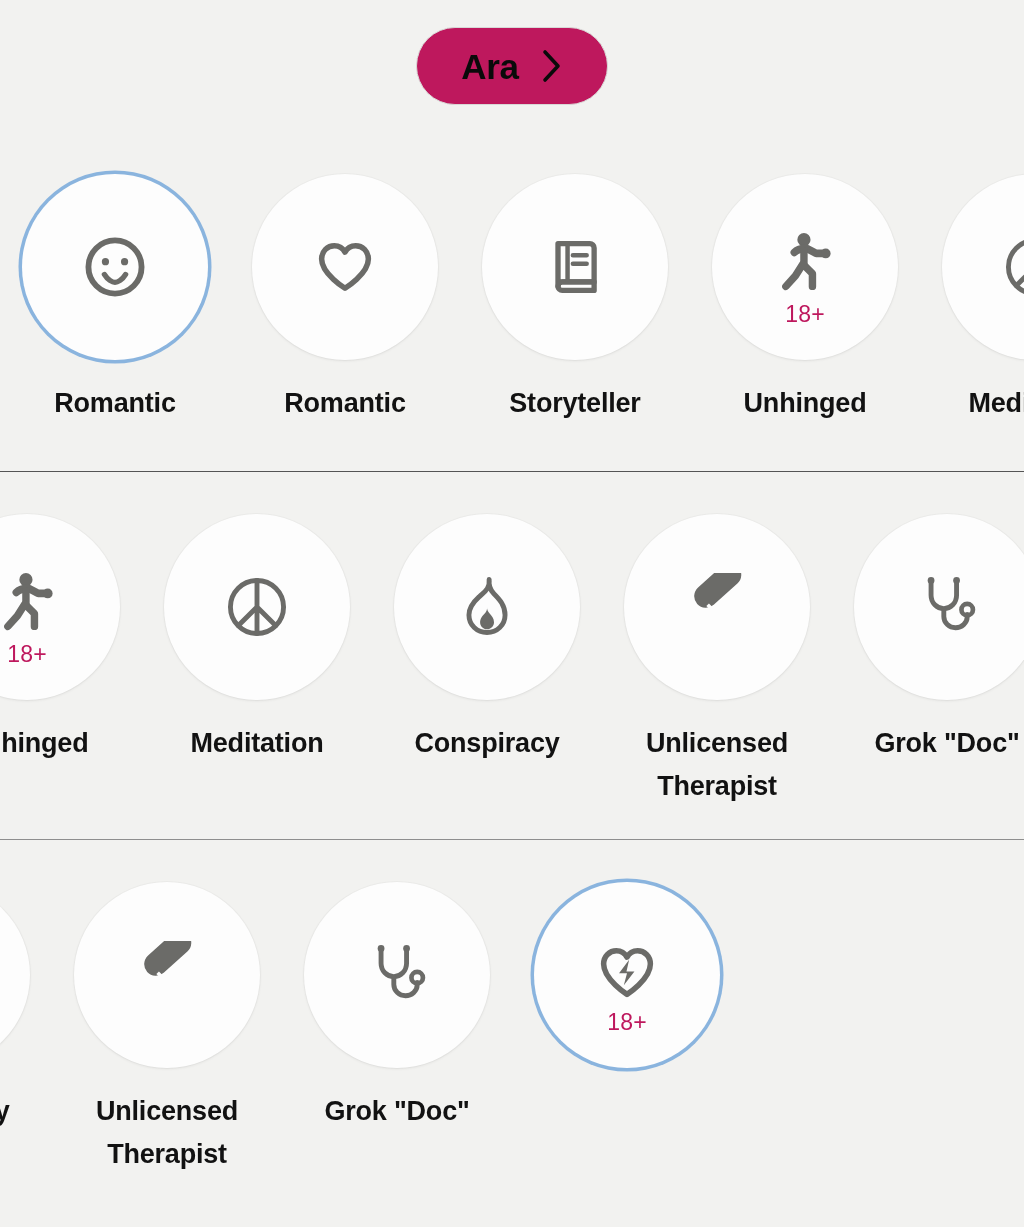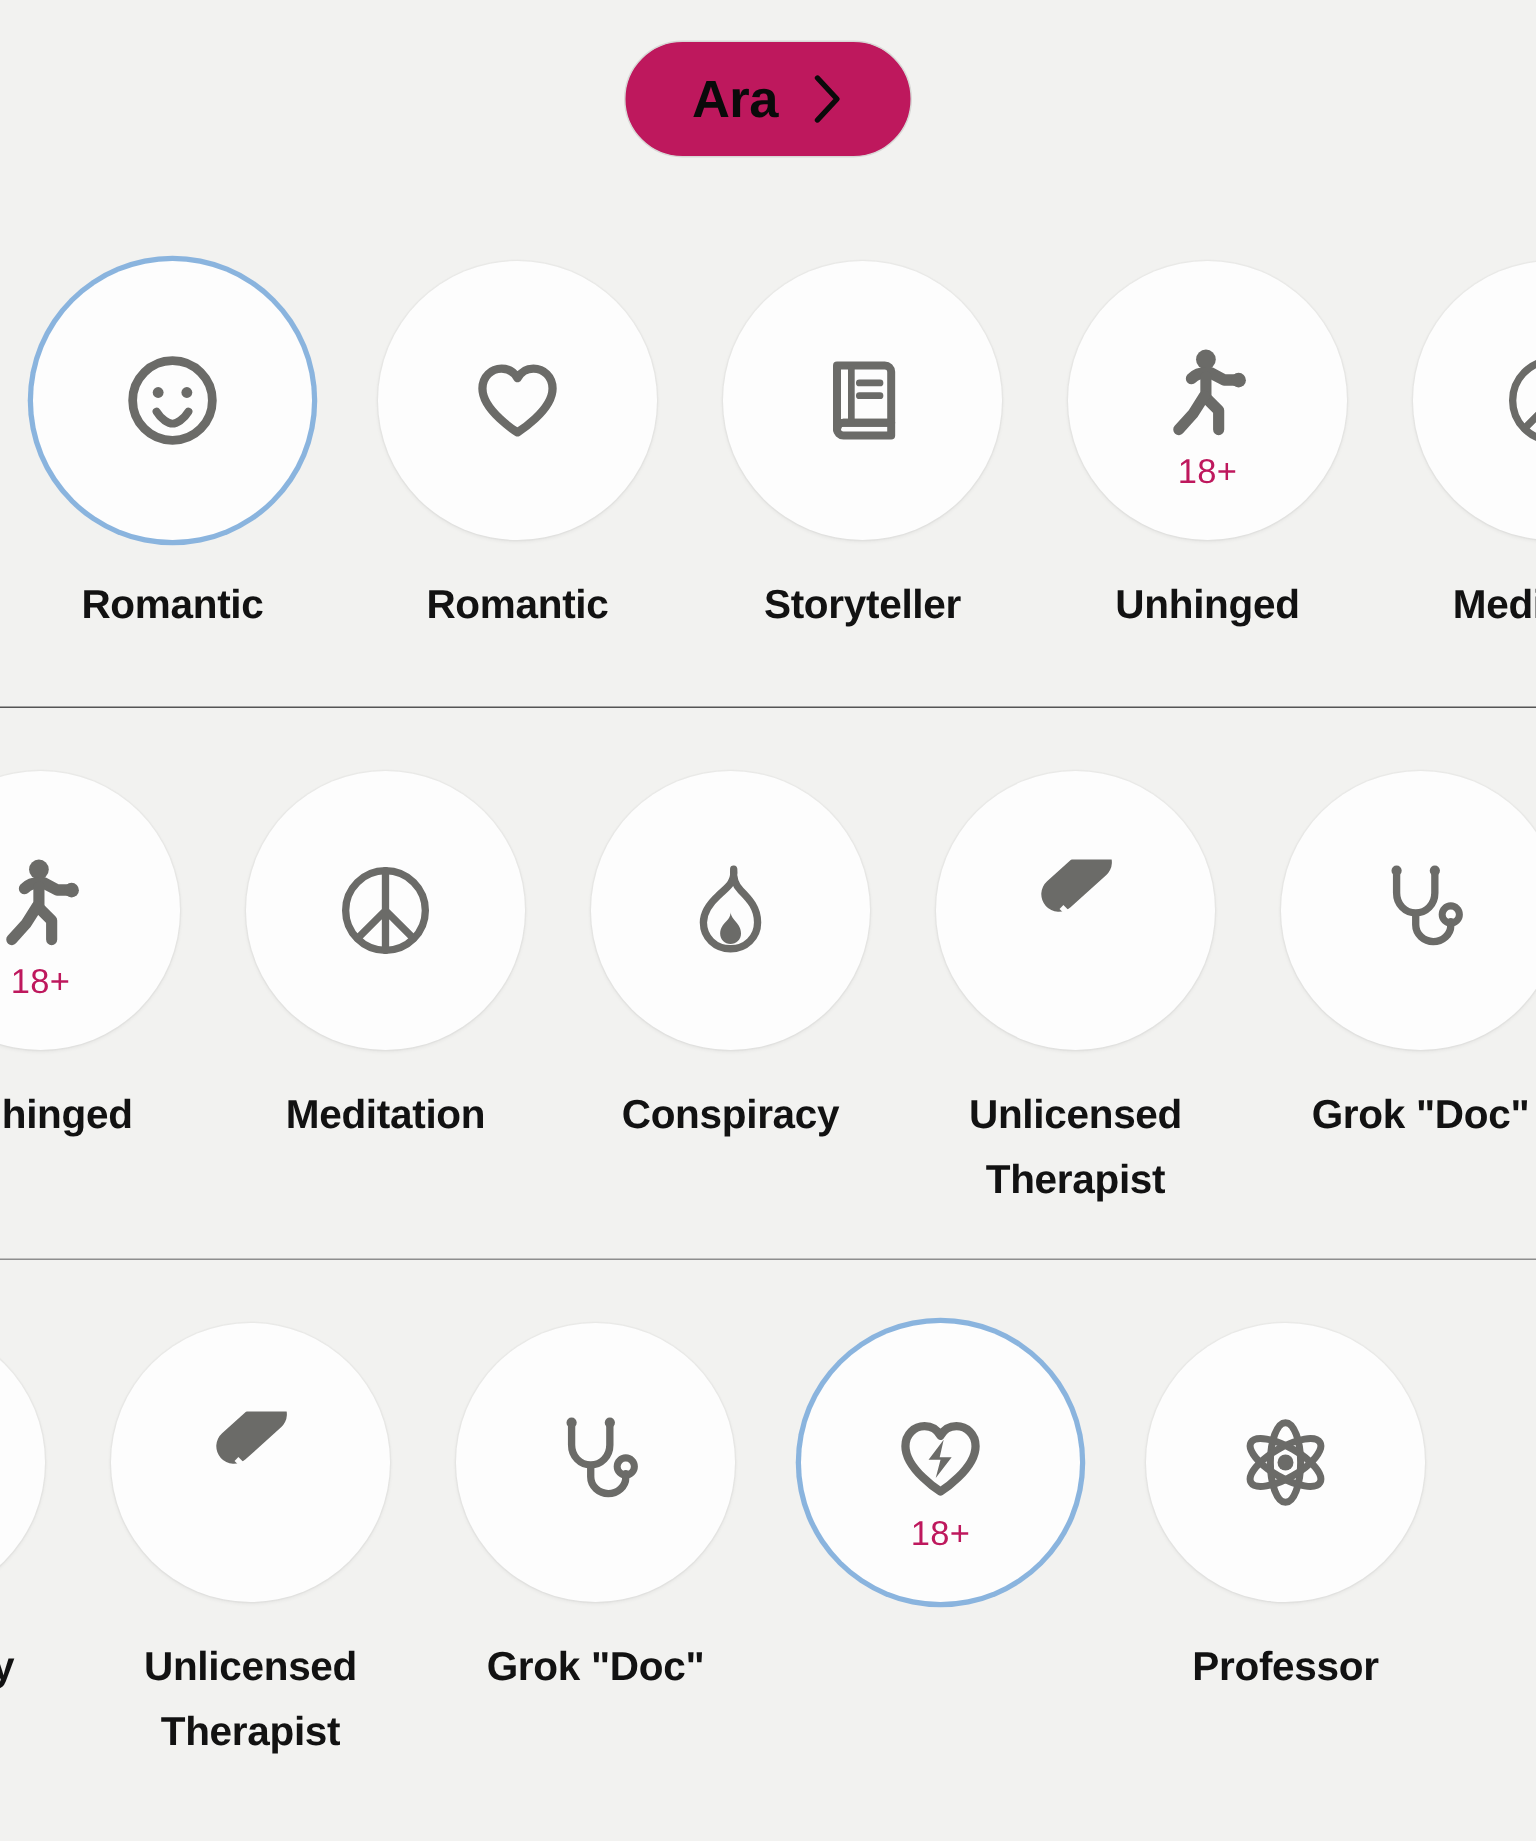--- a/index.html
+++ b/index.html
@@ -345,29 +345,16 @@
           <div class="avatar selected has-badge">
             <span class="glyph">
               <svg viewBox="0 0 64 64" fill="none" xmlns="http://www.w3.org/2000/svg">
       <path d="M32 54S10 40 10 25.5C10 18 15.6 13 22 13c4.4 0 8 2.4 10 6 2-3.6 5.6-6 10-6 6.4 0 12 5 12 12.5C54 40 32 54 32 54z" stroke="currentColor" stroke-width="5.2" stroke-linejoin="round"></path>
       <path d="M34 21.5 24.5 34h7.5L29 45.5 39 32.5h-7.5L34 21.5z" fill="currentColor"></path>
     </svg>
             </span>
             <span class="age-badge">18+</span>
           </div>
         </div>
-        <div class="persona">
-          <div class="avatar">
-            <span class="glyph">
-              <svg viewBox="0 0 64 64" fill="none" xmlns="http://www.w3.org/2000/svg">
-      <ellipse cx="32" cy="32" rx="9.5" ry="25" stroke="currentColor" stroke-width="4.4"></ellipse>
-      <ellipse cx="32" cy="32" rx="9.5" ry="25" stroke="currentColor" stroke-width="4.4" transform="rotate(60 32 32)"></ellipse>
-      <ellipse cx="32" cy="32" rx="9.5" ry="25" stroke="currentColor" stroke-width="4.4" transform="rotate(120 32 32)"></ellipse>
-      <circle cx="32" cy="32" r="5" fill="currentColor"></circle>
-    </svg>
-            </span>
-          </div>
-          <div class="persona-label">Professor</div>
-        </div>
       </div>
   </div>
 
 </div>
 
 </body></html>

